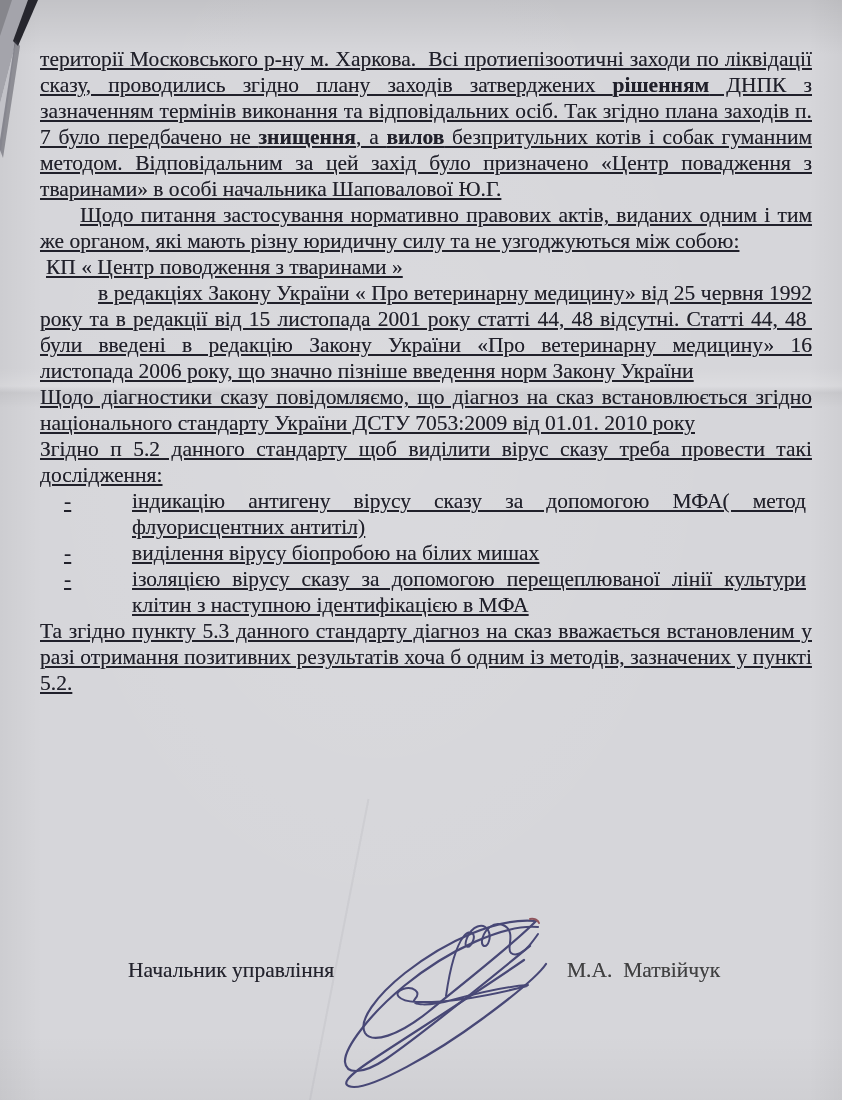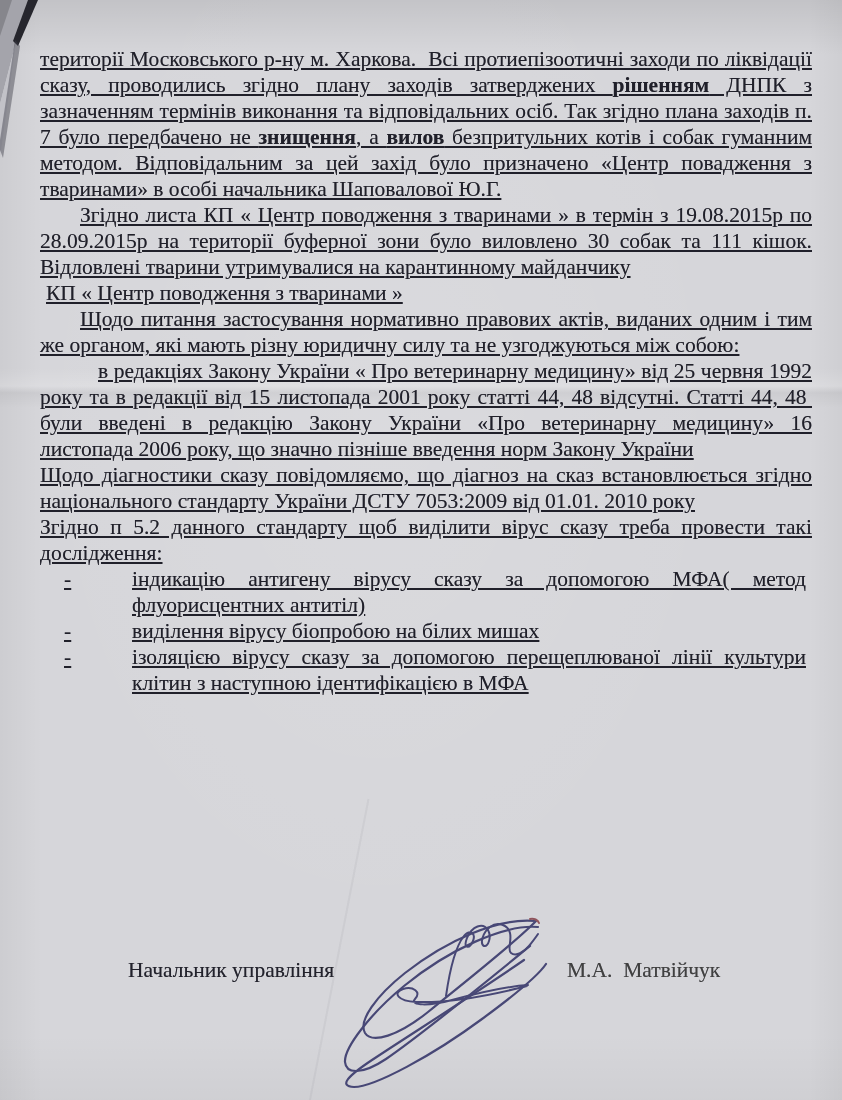--- a/index.html
+++ b/index.html
@@ -77,40 +77,40 @@
   <svg class="corner-svg" width="842" height="1100" viewBox="0 0 842 1100" aria-hidden="true">
     <polygon points="0,0 34,0 16,42 0,104" fill="#a4a4ab"></polygon>
     <polygon points="0,104 16,42 0,158" fill="#c2c2c8"></polygon>
     <polygon points="28,0 38,0 18,46 13,41" fill="#26262d"></polygon>
     <polygon points="15,40 20,46 3,158 0,150 0,140" fill="rgba(62,62,74,0.45)"></polygon>
     <polygon points="0,0 12,0 0,36" fill="rgba(0,0,0,0.18)"></polygon>
   </svg>
 
   <div class="body-text">
     <p class="p"><span>території Московського р-ну м. Харкова.&nbsp; Всі протиепізоотичні заходи по ліквідації сказу, проводились згідно плану заходів затверджених </span><b>рішенням</b><span> ДНПК з зазначенням термінів виконання та відповідальних осіб. Так згідно плана заходів п. 7 було передбачено не </span><b>знищення</b><span>, а </span><b>вилов</b><span> безпритульних котів і собак гуманним методом. Відповідальним за цей захід було призначено «Центр повадження з тваринами» в особі начальника Шаповалової Ю.Г.</span></p>
-    <p class="p ind1">Згідно листа КП « Центр поводження з тваринами » в термін з 19.08.2015р по 28.09.2015р на території буферної зони було виловлено 30 собак та 111 кішок. Відловлені тварини утримувалися на карантинному майданчику</p>
+    <p class="p ind1">Щодо питання застосування нормативно правових актів, виданих одним і тим же органом, які мають різну юридичну силу та не узгоджуються між собою:</p>
     <p class="p lead-sp">КП « Центр поводження з тваринами »</p>
-    <p class="p ind1">Щодо питання застосування нормативно правових актів, виданих одним і тим же органом, які мають різну юридичну силу та не узгоджуються між собою:</p>
     <p class="p ind2">в редакціях Закону України « Про ветеринарну медицину» від 25 червня 1992 року та в редакції від 15 листопада 2001 року статті 44, 48 відсутні. Статті 44, 48&nbsp; були введені в редакцію Закону України «Про ветеринарну медицину» 16 листопада 2006 року, що значно пізніше введення норм Закону України</p>
     <p class="p">Щодо діагностики сказу повідомляємо, що діагноз на сказ встановлюється згідно національного стандарту України ДСТУ 7053:2009 від 01.01. 2010 року</p>
     <p class="p">Згідно п 5.2 данного стандарту щоб виділити вірус сказу треба провести такі дослідження:</p>
     <div class="bullets">
       <div class="bullet">
         <span class="marker">-</span>
         <span class="btext">індикацію антигену вірусу сказу за допомогою МФА( метод флуорисцентних антитіл)</span>
       </div>
       <div class="bullet">
         <span class="marker">-</span>
         <span class="btext">виділення вірусу біопробою на білих мишах</span>
       </div>
       <div class="bullet">
         <span class="marker">-</span>
         <span class="btext">ізоляцією вірусу сказу за допомогою перещеплюваної лінії культури клітин з наступною ідентифікацією в МФА</span>
       </div>
     </div>
+    <p class="p">Та згідно пункту 5.3 данного стандарту діагноз на сказ вважається встановленим у разі отримання позитивних результатів хоча б одним із методів, зазначених у пункті 5.2.</p>
   </div>
 
   <div class="sig-row">
     <span class="sig-role">Начальник управління</span>
     <span class="sig-name">М.А.&nbsp; Матвійчук</span>
   </div>
 
   <svg class="sig-svg" width="842" height="1100" viewBox="0 0 842 1100" aria-hidden="true">
     <g fill="none" stroke="#3c3c6e" stroke-width="2.2" stroke-linecap="round" opacity="0.92">
       <path d="M536 921 C498 917 446 941 405 973 C376 996 358 1021 365 1033 C372 1044 398 1036 428 1012 C466 981 516 942 536 921"></path>

